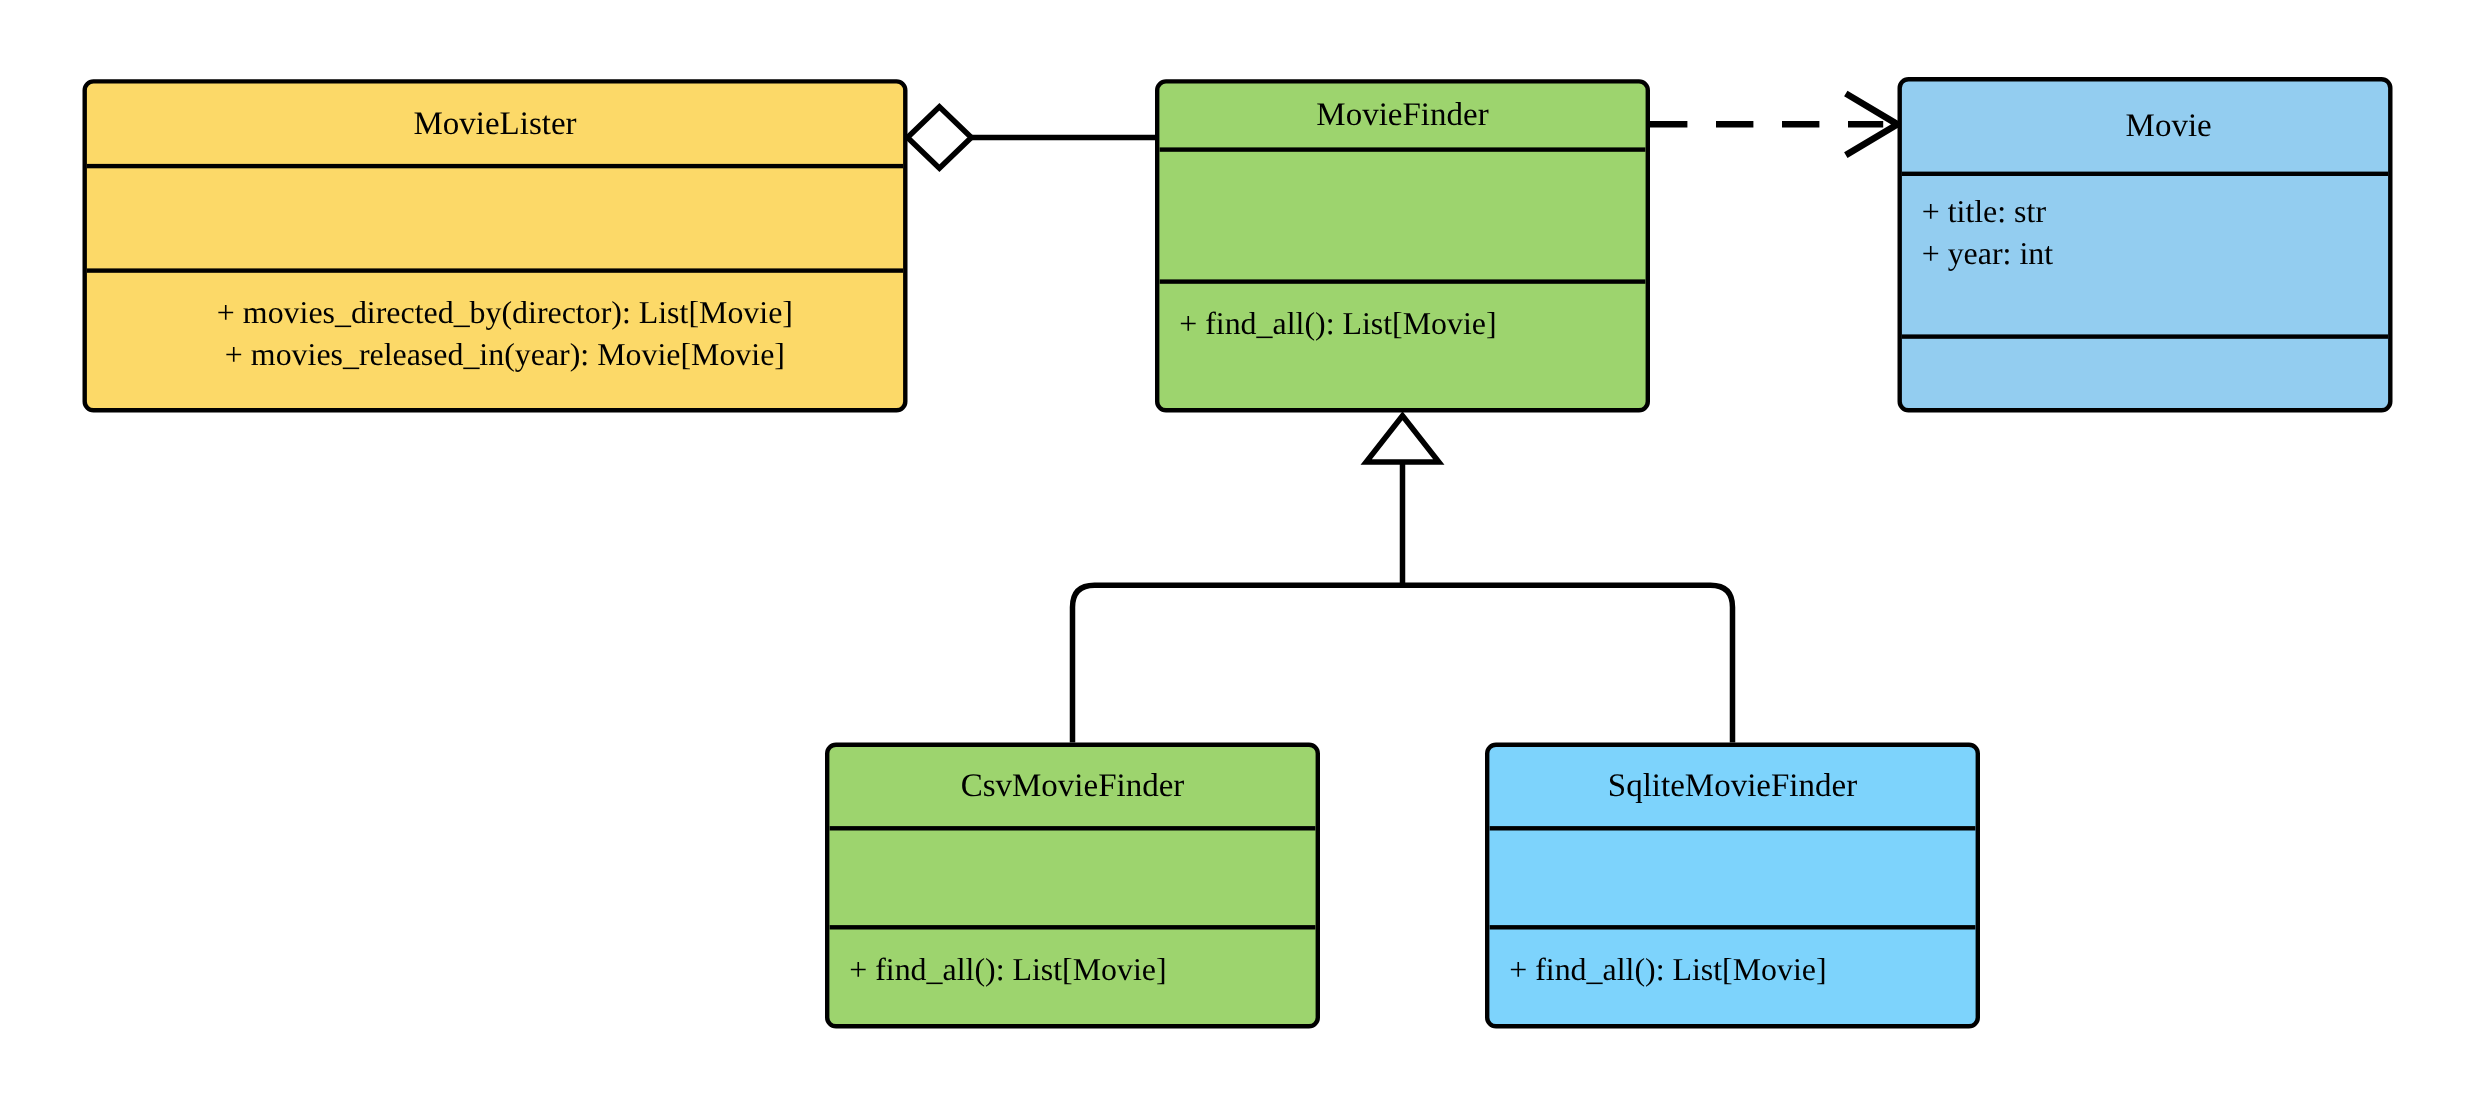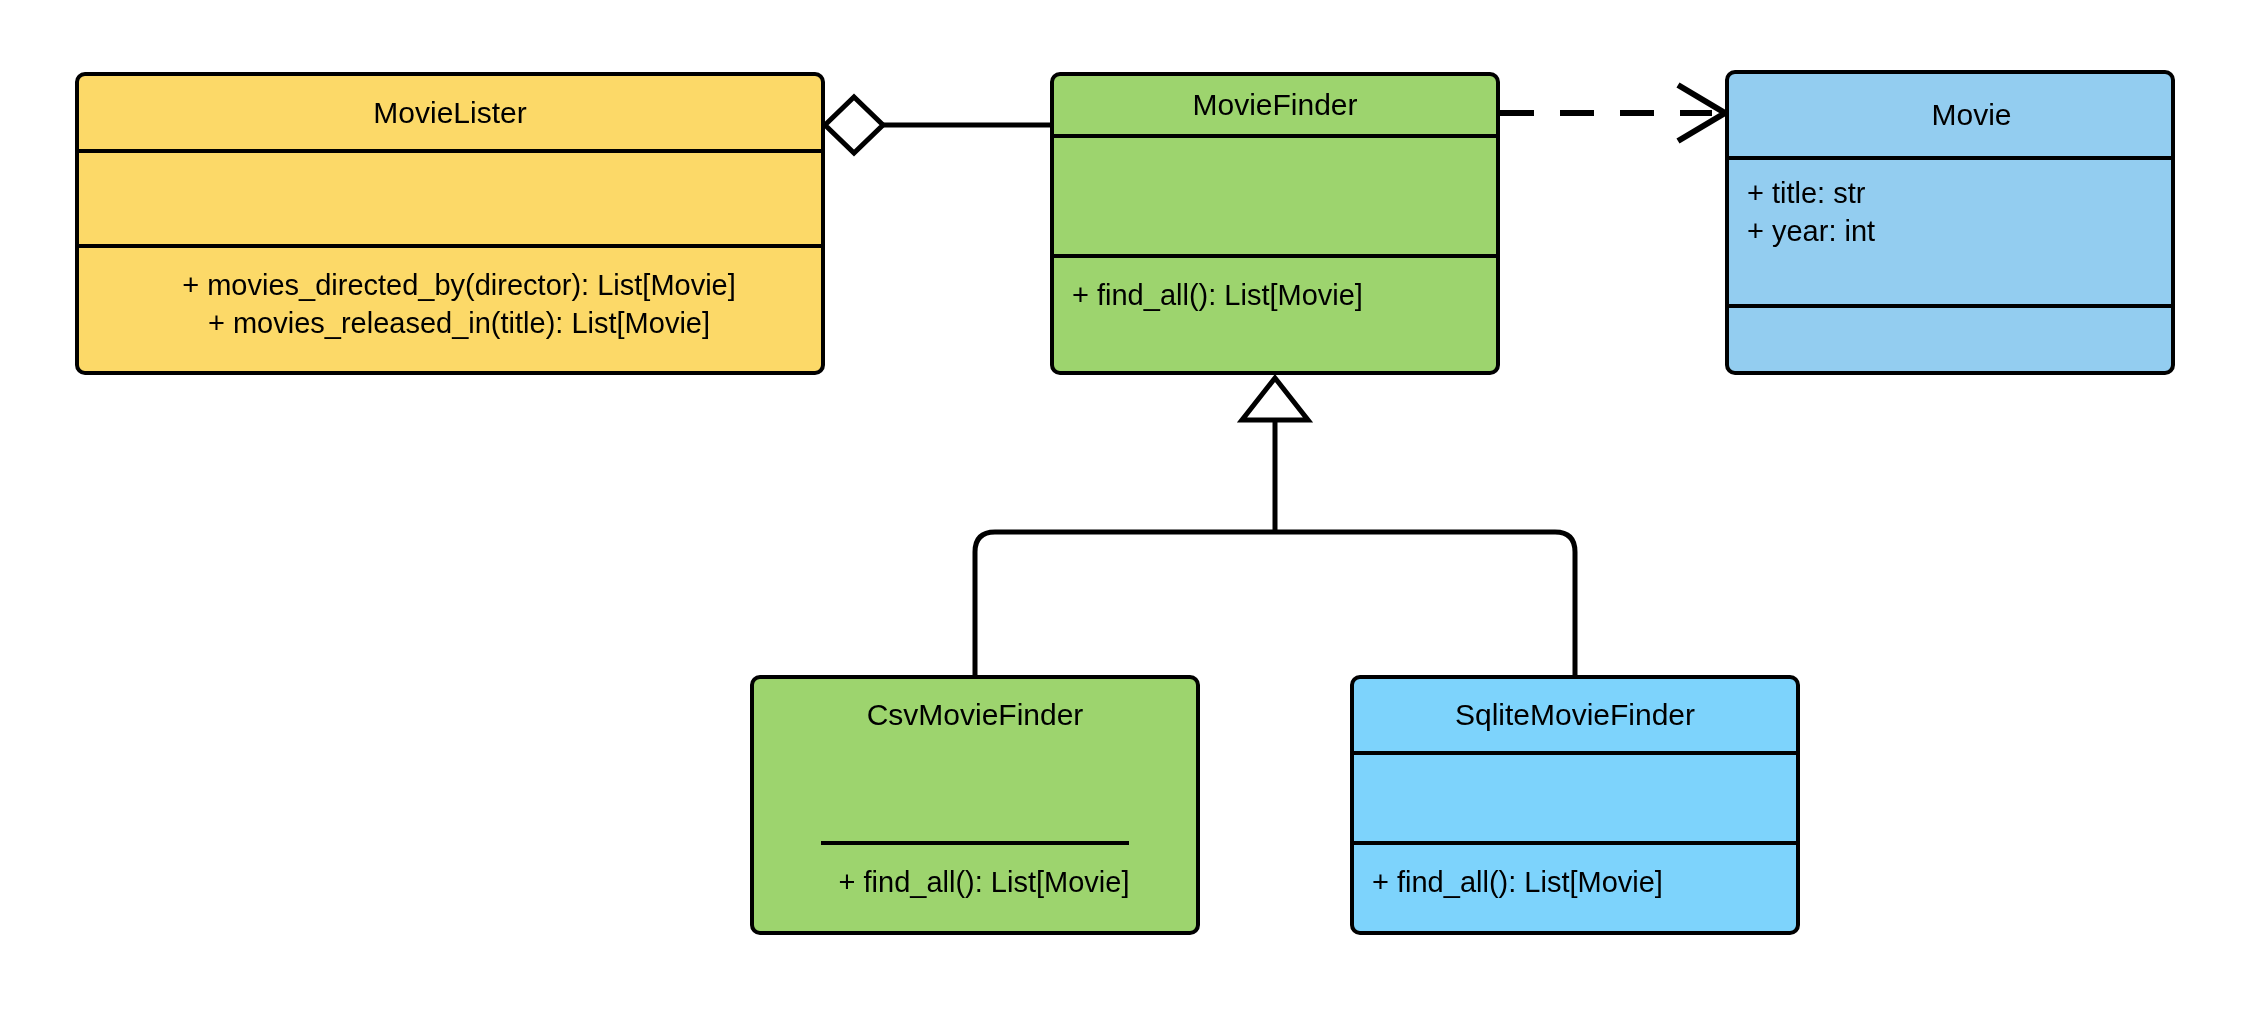--- a/index.html
+++ b/index.html
@@ -23,20 +23,21 @@
     height: 1011px;
   }
   .uml-class {
     position: absolute;
     box-sizing: border-box;
     border: 4px solid #000000;
     border-radius: 10px;
     overflow: hidden;
     display: flex;
     flex-direction: column;
+    font-family: Liberation Serif, serif;
   }
   .compartment {
     box-sizing: border-box;
     position: relative;
   }
   .compartment.divided {
     border-top: 4px solid #000000;
   }
   .class-name {
     text-align: center;
@@ -97,42 +98,42 @@
 
       <polygon points="1275,378 1308,420 1242,420" fill="#ffffff" stroke="#000000" stroke-width="5" stroke-linejoin="miter"></polygon>
     </g>
   </svg>
 
   <div class="uml-class" style="left:75px; top:72px; width:750px; height:303px; background:#FCD968;">
     <div class="compartment class-name" style="height:73px;">MovieLister</div>
     <div class="compartment divided" style="height:95px;"></div>
     <div class="compartment divided member-list ops" style="flex:1;text-align:center;">
       <div class="member">+ movies_directed_by(director): List[Movie]</div>
-      <div class="member">+ movies_released_in(title): List[Movie]</div>
+      <div class="member">+ movies_released_in(year): Movie[Movie]</div>
     </div>
   </div>
 
   <div class="uml-class" style="left:1050px; top:72px; width:450px; height:303px; background:#9DD46E;">
     <div class="compartment class-name" style="height:58px;">MovieFinder</div>
     <div class="compartment divided" style="height:120px;"></div>
     <div class="compartment divided member-list ops" style="flex:1;">
       <div class="member">+ find_all(): List[Movie]</div>
     </div>
   </div>
 
   <div class="uml-class" style="left:1725px; top:70px; width:450px; height:305px; background:#93CDF0;">
     <div class="compartment class-name" style="height:82px;padding-left:43px;">Movie</div>
     <div class="compartment divided member-list" style="height:148px;">
       <div class="member">+ title: str</div>
       <div class="member">+ year: int</div>
     </div>
     <div class="compartment divided" style="flex:1;"></div>
   </div>
 
-  <div class="uml-class" style="left:750px; top:675px; width:450px; height:260px; background:#9DD46E;align-items:center;">
+  <div class="uml-class" style="left:750px; top:675px; width:450px; height:260px; background:#9DD46E;">
     <div class="compartment class-name" style="height:72px;">CsvMovieFinder</div>
     <div class="compartment divided" style="height:90px;"></div>
     <div class="compartment divided member-list ops" style="flex:1;">
       <div class="member">+ find_all(): List[Movie]</div>
     </div>
   </div>
 
   <div class="uml-class" style="left:1350px; top:675px; width:450px; height:260px; background:#7dd3fc;">
     <div class="compartment class-name" style="height:72px;">SqliteMovieFinder</div>
     <div class="compartment divided" style="height:90px;"></div>

